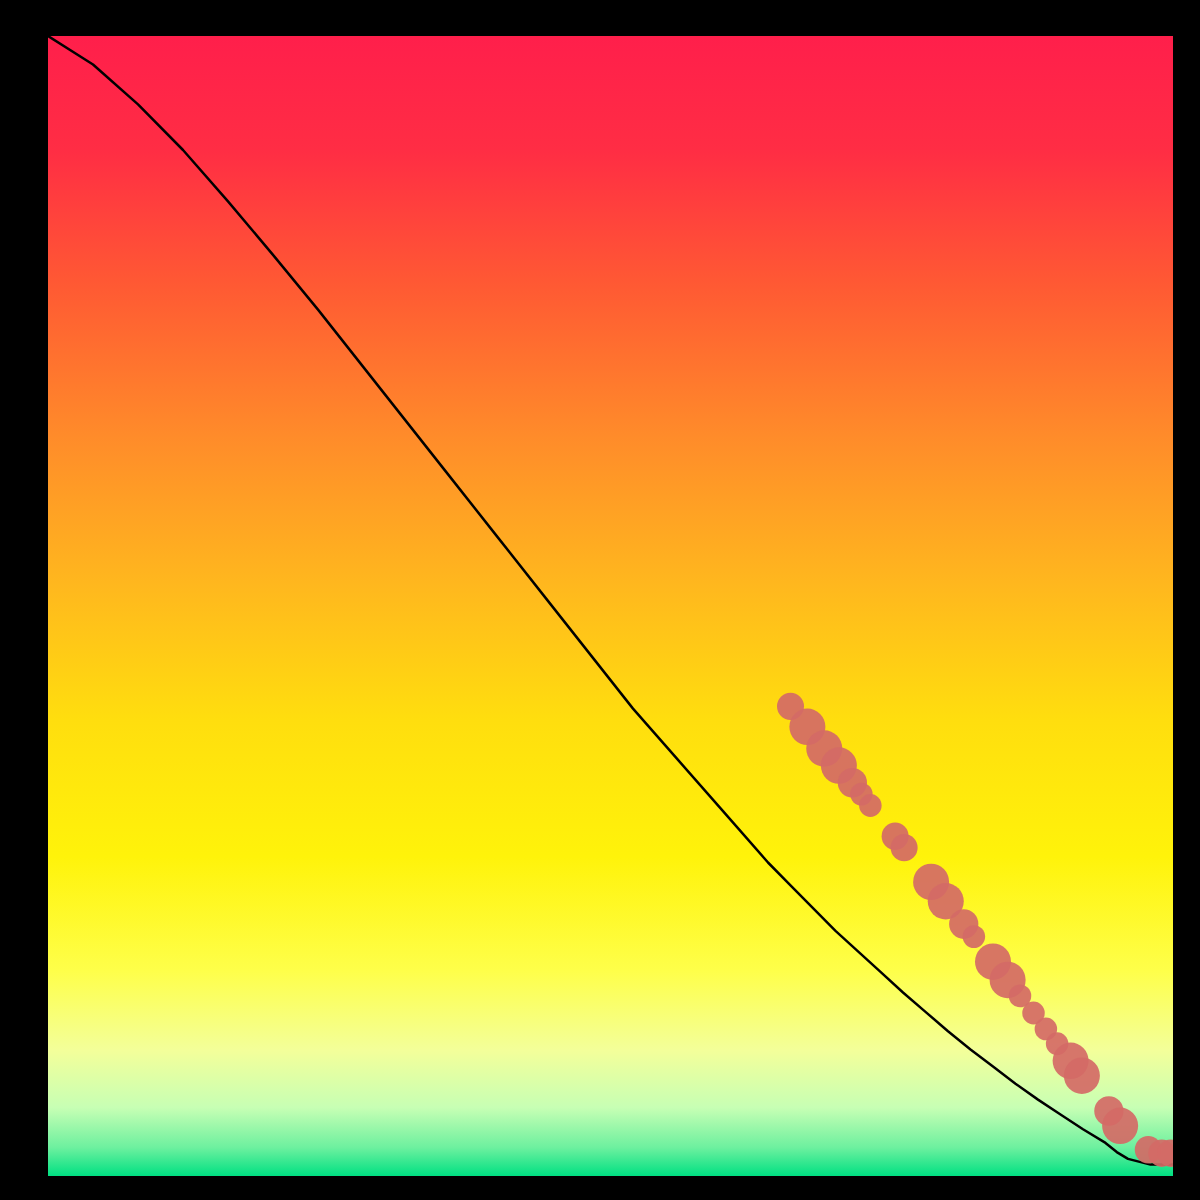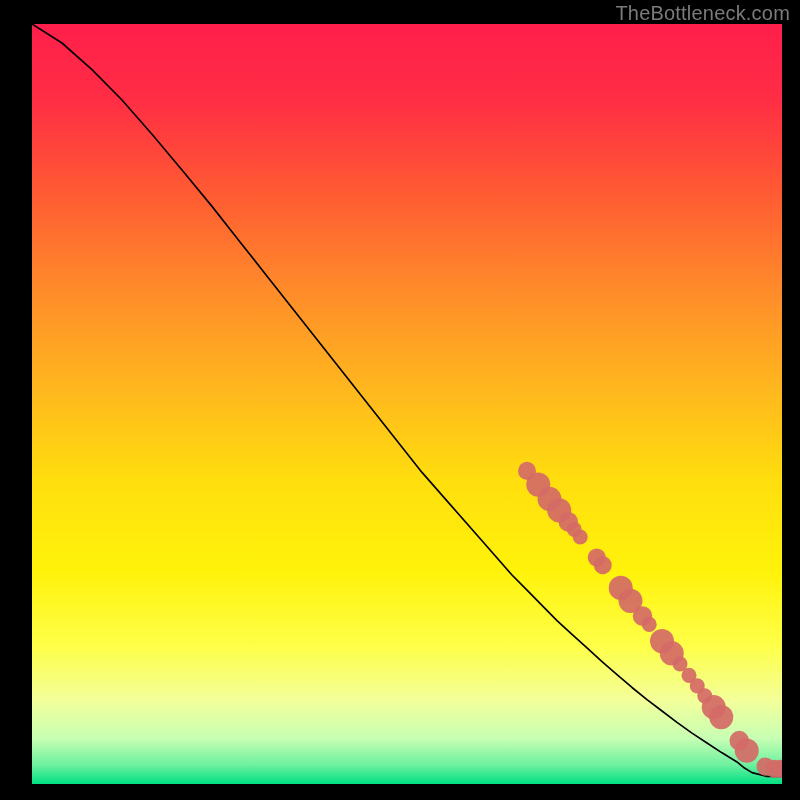--- a/index.html
+++ b/index.html
@@ -37,21 +37,20 @@
   .plot svg {
     width: 100%;
     height: 100%;
     display: block;
   }
 </style>
 </head>
 <body>
 
 <div class="stage">
-  <div class="watermark">TheBottleneck.com</div>
 
   <div class="plot">
     <svg viewBox="0 0 100 100" preserveAspectRatio="none">
       <defs>
         <linearGradient id="bg-grad" x1="0" y1="0" x2="0" y2="1">
           <stop offset="0%" stop-color="#ff1f4b"></stop>
           <stop offset="10%" stop-color="#ff2d44"></stop>
           <stop offset="22%" stop-color="#ff5a33"></stop>
           <stop offset="35%" stop-color="#ff8b2a"></stop>
           <stop offset="48%" stop-color="#ffb71e"></stop>

